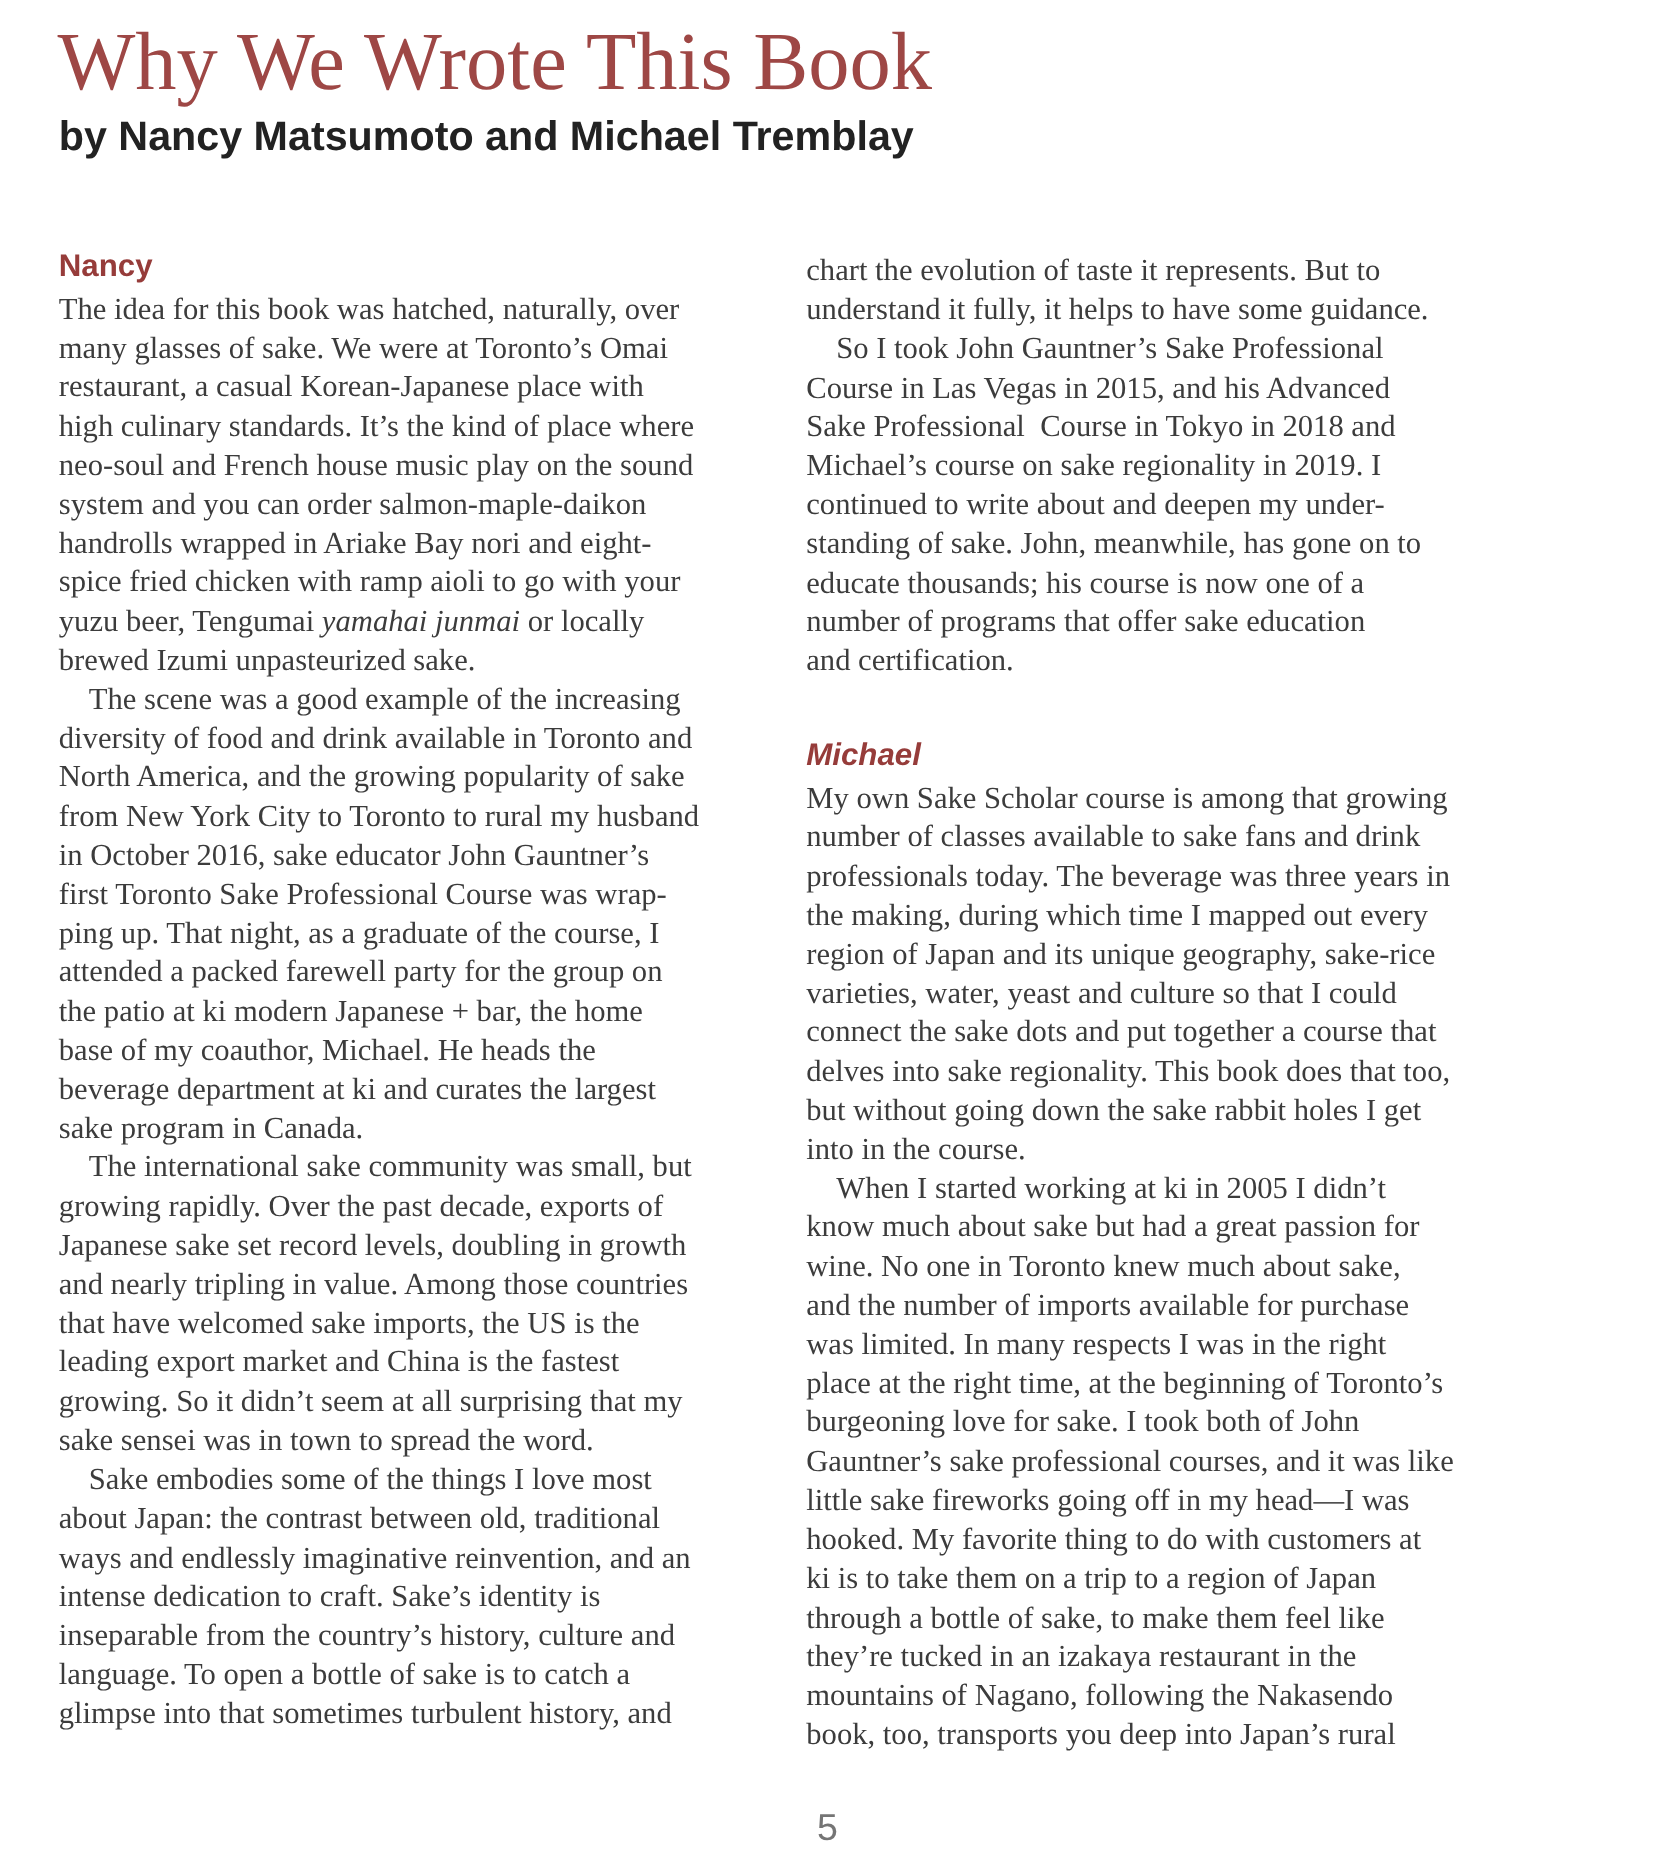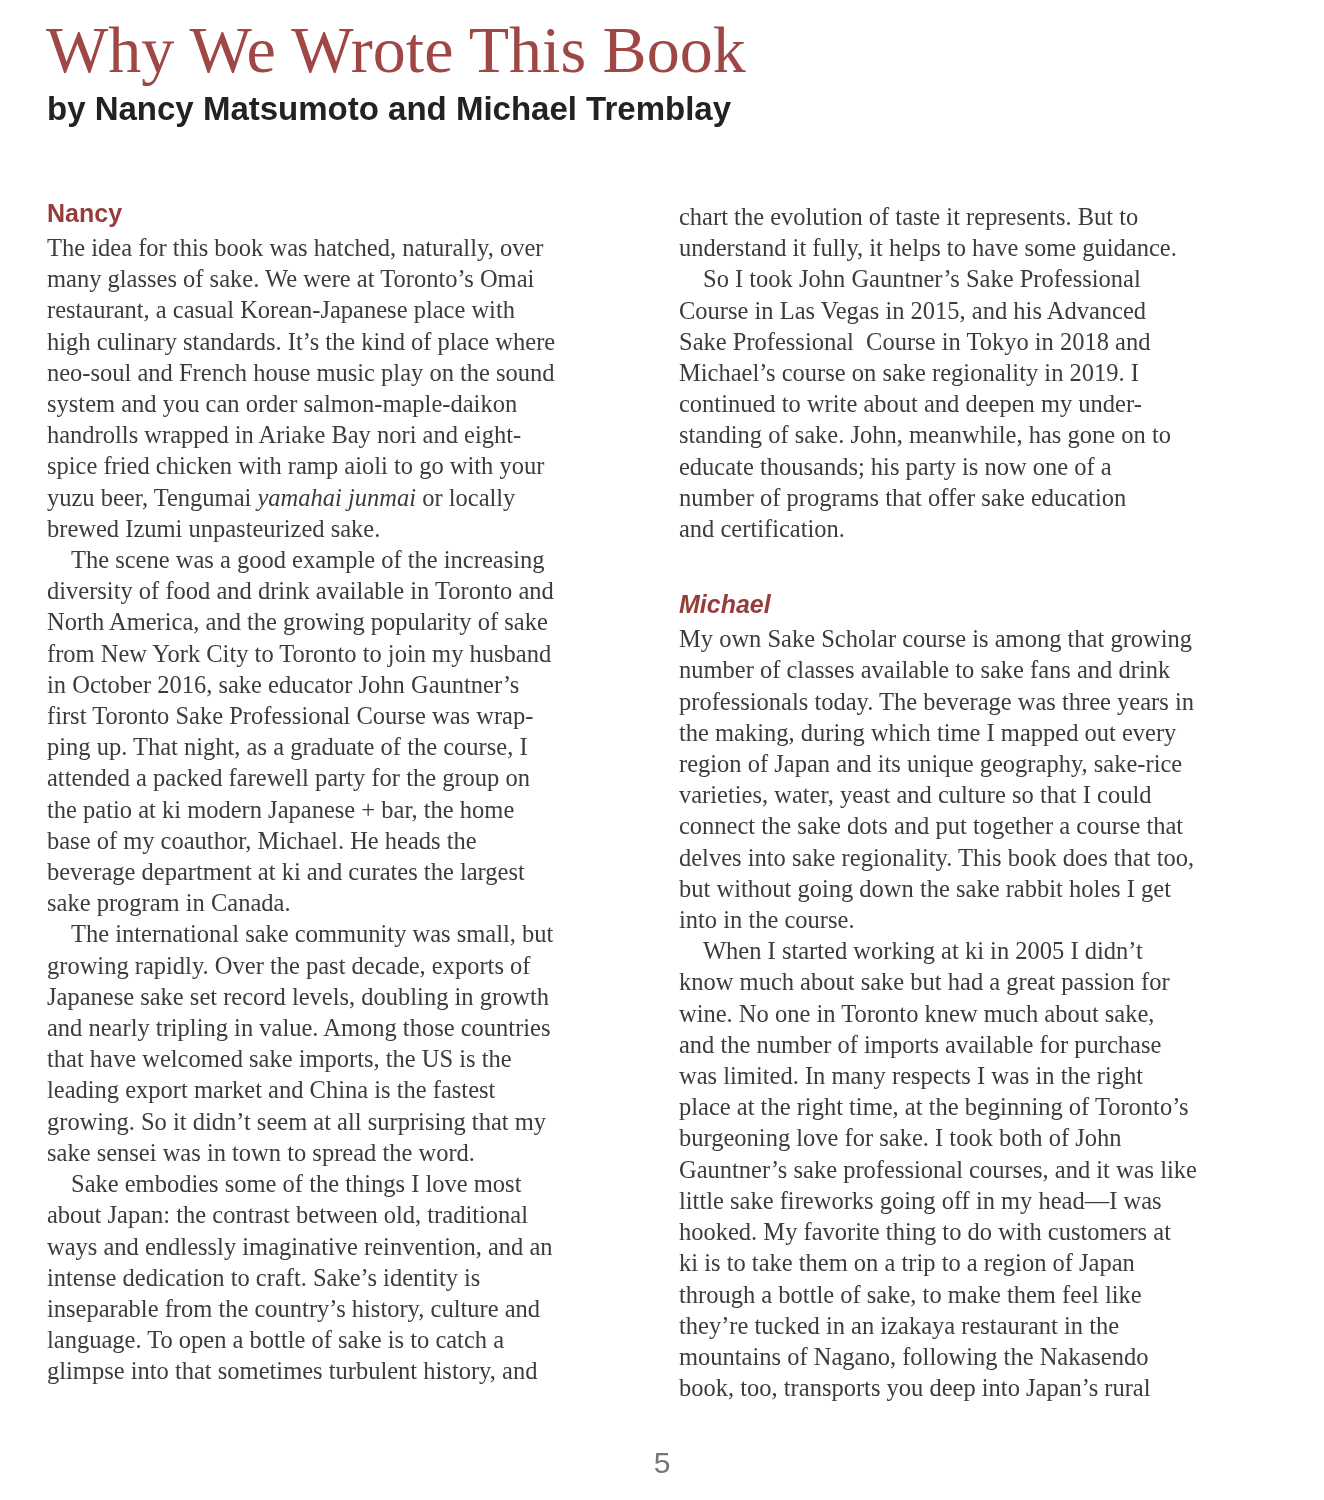--- a/index.html
+++ b/index.html
@@ -31,21 +31,20 @@
     font-size: 33px;
     line-height: 30px;
     color: var(--byline-ink, #222222);
   }
   .columns {
     position: absolute;
     left: 47px;
     top: 197px;
     width: 1230px;
     display: flex;
-    gap: 34px;
     align-items: flex-start;
   }
   .text-column {
     width: 598px;
     flex: 0 0 598px;
   }
   .text-column.right { padding-top: 4px; }
   .section-heading {
     font-family: "Liberation Sans", sans-serif;
     font-weight: 700;
@@ -96,21 +95,21 @@
         <div class="line">system and you can order salmon-maple-daikon</div>
         <div class="line">handrolls wrapped in Ariake Bay nori and eight-</div>
         <div class="line">spice fried chicken with ramp aioli to go with your</div>
         <div class="line"><span>yuzu beer, Tengumai </span><span class="italic">yamahai junmai</span><span> or locally</span></div>
         <div class="line">brewed Izumi unpasteurized sake.</div>
       </div>
       <div class="para">
         <div class="line indent">The scene was a good example of the increasing</div>
         <div class="line">diversity of food and drink available in Toronto and</div>
         <div class="line">North America, and the growing popularity of sake</div>
-        <div class="line">from New York City to Toronto to join my husband</div>
+        <div class="line">from New York City to Toronto to rural my husband</div>
         <div class="line">in October 2016, sake educator John Gauntner’s</div>
         <div class="line">first Toronto Sake Professional Course was wrap-</div>
         <div class="line">ping up. That night, as a graduate of the course, I</div>
         <div class="line">attended a packed farewell party for the group on</div>
         <div class="line">the patio at ki modern Japanese + bar, the home</div>
         <div class="line">base of my coauthor, Michael. He heads the</div>
         <div class="line">beverage department at ki and curates the largest</div>
         <div class="line">sake program in Canada.</div>
       </div>
       <div class="para">
@@ -138,21 +137,21 @@
         <div class="line">chart the evolution of taste it represents. But to</div>
         <div class="line">understand it fully, it helps to have some guidance.</div>
       </div>
       <div class="para">
         <div class="line indent">So I took John Gauntner’s Sake Professional</div>
         <div class="line">Course in Las Vegas in 2015, and his Advanced</div>
         <div class="line">Sake Professional  Course in Tokyo in 2018 and</div>
         <div class="line">Michael’s course on sake regionality in 2019. I</div>
         <div class="line">continued to write about and deepen my under-</div>
         <div class="line">standing of sake. John, meanwhile, has gone on to</div>
-        <div class="line">educate thousands; his party is now one of a</div>
+        <div class="line">educate thousands; his course is now one of a</div>
         <div class="line">number of programs that offer sake education</div>
         <div class="line">and certification.</div>
       </div>
       <div class="section-heading">Michael</div>
       <div class="para">
         <div class="line">My own Sake Scholar course is among that growing</div>
         <div class="line">number of classes available to sake fans and drink</div>
         <div class="line">professionals today. The beverage was three years in</div>
         <div class="line">the making, during which time I mapped out every</div>
         <div class="line">region of Japan and its unique geography, sake-rice</div>

